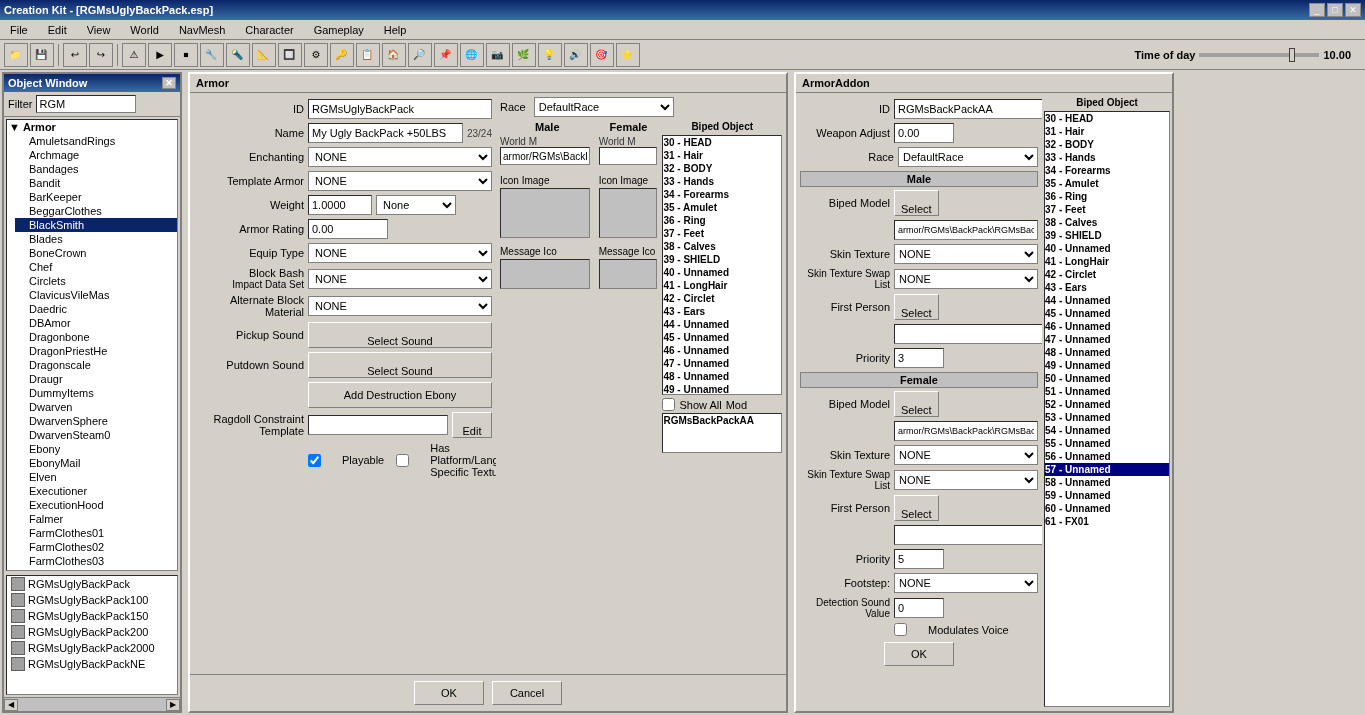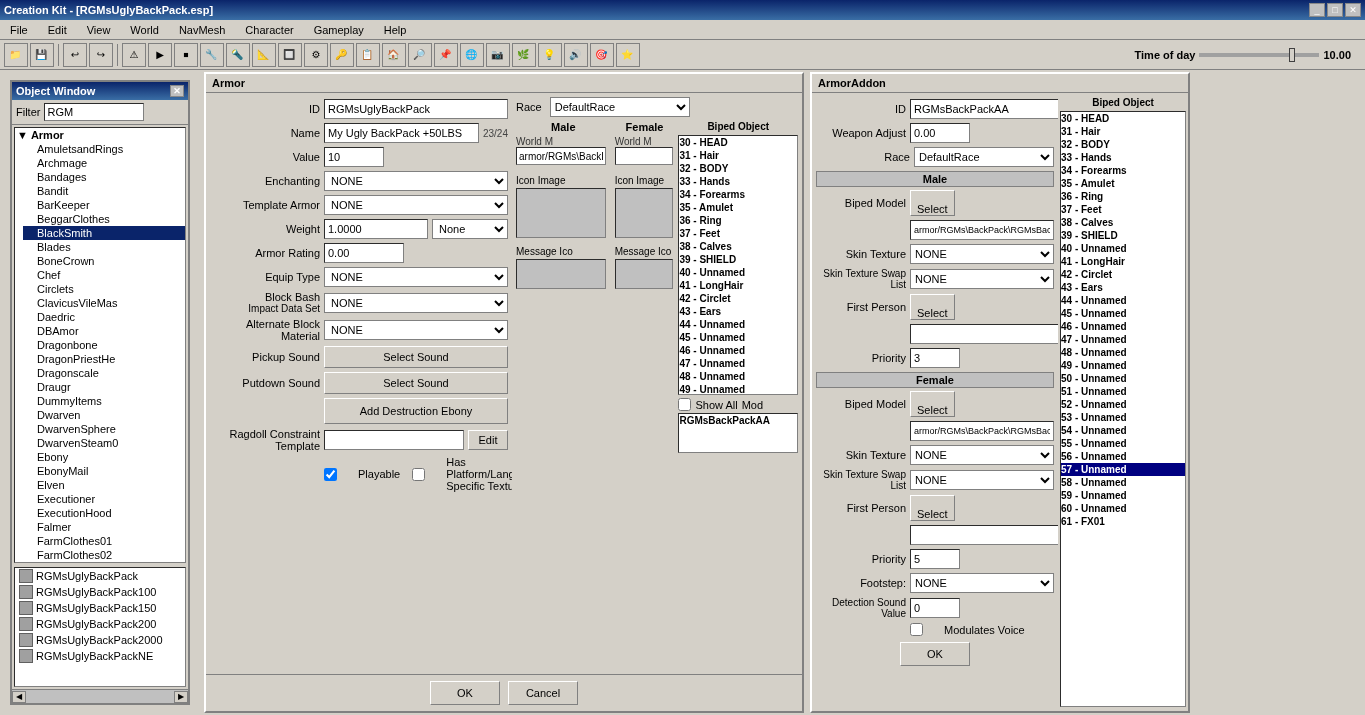--- a/index.html
+++ b/index.html
@@ -144,21 +144,21 @@
       background: white;
       padding: 0 2px;
     }
     .form-select-long { width: 200px; }
     .counter { font-size: 10px; color: #444; }
     .btn-normal {
       height: 20px;
       background: #d4d0c8;
       border: 1px solid;
       border-color: #fff #808080 #808080 #fff;
-      padding: 0 8px;
+      padding: 12px 8px;
       cursor: pointer;
       font-size: 11px;
     }
     .btn-wide {
       height: 24px;
       background: #d4d0c8;
       border: 1px solid;
       border-color: #fff #808080 #808080 #fff;
       cursor: pointer;
       font-size: 11px;
@@ -288,21 +288,21 @@
     <span>Time of day</span>
     <div style="width: 120px; height: 4px; background: #a0a0a0; position: relative; display: inline-block; vertical-align: middle;">
       <div style="position: absolute; left: 75%; top: -5px; width: 6px; height: 14px; background: #d4d0c8; border: 1px solid #404040;"></div>
     </div>
     <span style="font-weight: bold;">10.00</span>
   </div>
 </div>
 
 <div class="layout-container">
 
-  <div class="object-window" style="width: 180px; display: flex; flex-direction: column; background: #d4d0c8; border: 2px solid #808080; margin: 10px; flex-shrink: 0;">
+  <div class="object-window" style="width: 180px; display: flex; flex-direction: column; background: #d4d0c8; border: 2px solid #808080; margin: 2px; flex-shrink: 0;">
     <div class="panel-title-bar">
       <span>Object Window</span>
       <div class="panel-close-btn">✕</div>
     </div>
     <div class="filter-bar">
       <span class="filter-label">Filter</span>
       <input class="filter-input" value="RGM" style="">
     </div>
 
     <div style="background: white; border: 1px inset #808080; margin: 2px; flex: 1; overflow-y: auto;">
@@ -394,42 +394,38 @@
           <span class="form-label">ID</span>
           <input class="form-input form-input-long" value="RGMsUglyBackPack" style="width: 200px;">
         </div>
 
         <div class="form-row">
           <span class="form-label">Name</span>
           <input class="form-input" value="My Ugly BackPack +50LBS" style="width: 180px;">
           <span class="counter">23/24</span>
         </div>
 
-        <div class="form-row">
-          <span class="form-label">Value</span>
-          <input class="form-input form-input-short" value="10" style="width: 60px;">
-        </div>
 
         <div class="form-row">
           <span class="form-label">Enchanting</span>
           <select class="form-select form-select-long" style="width: 200px;">
             <option>NONE</option>
           </select>
         </div>
 
         <div class="form-row">
           <span class="form-label">Template Armor</span>
           <select class="form-select form-select-long" style="width: 200px;">
             <option>NONE</option>
           </select>
         </div>
 
         <div class="form-row">
           <span class="form-label">Weight</span>
-          <input class="form-input" value="1.0000" style="width: 104px;">
+          <input class="form-input" value="1.0000" style="width: 64px;">
           <select class="form-select" style="width: 80px;">
             <option>None</option>
           </select>
         </div>
 
         <div class="form-row">
           <span class="form-label">Armor Rating</span>
           <input class="form-input form-input-short" value="0.00" style="width: 80px;">
         </div>
 

